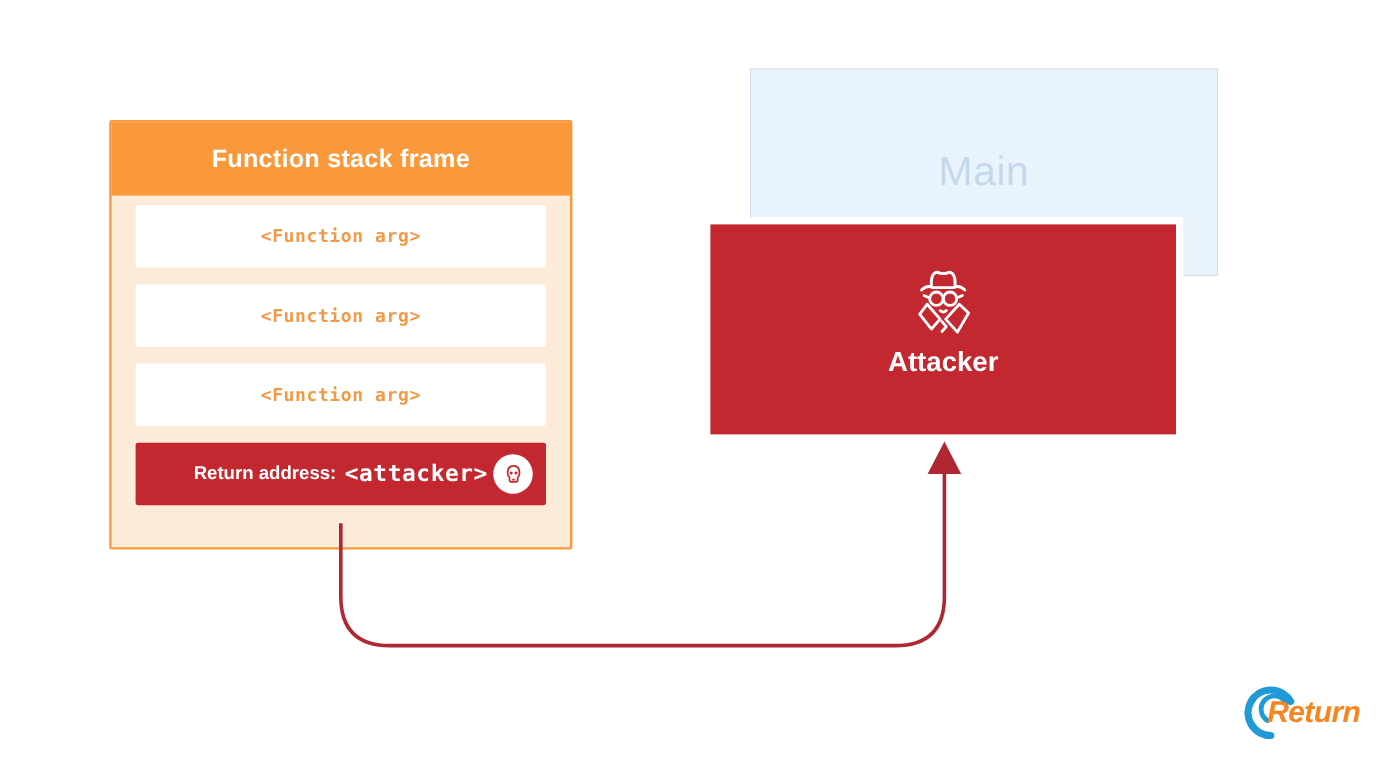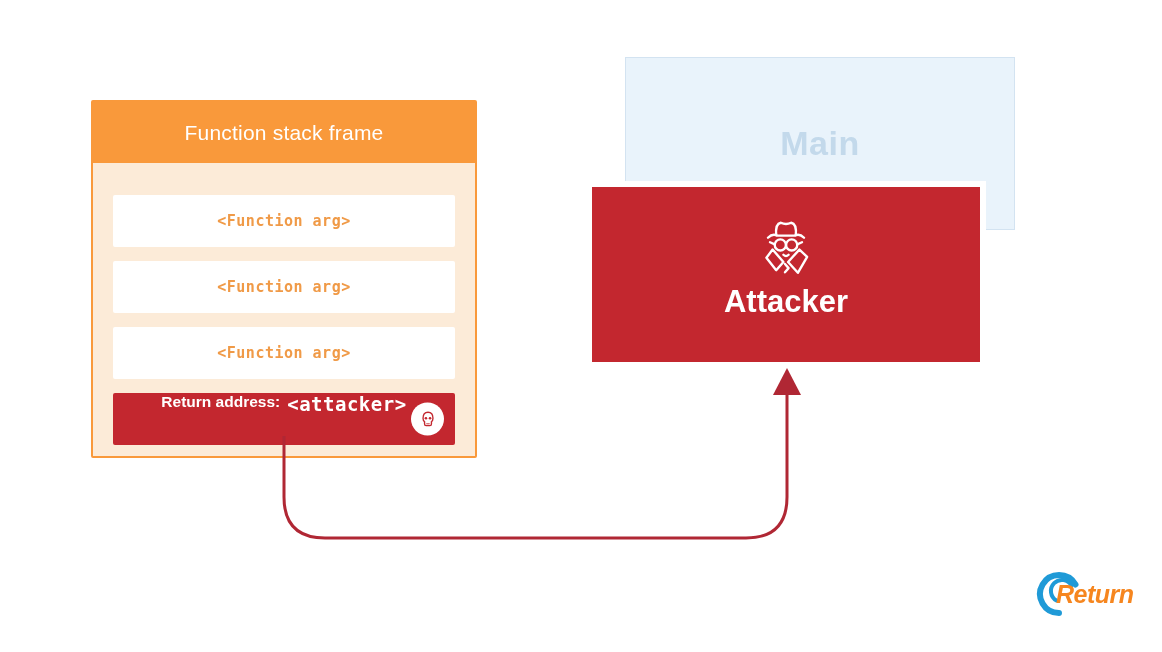--- a/index.html
+++ b/index.html
@@ -17,39 +17,39 @@
     width:386px; height:358px;
     box-sizing:border-box;
     background:#FCEBD8;
     border:2px solid #F9993B;
     border-radius:2px;
   }
   .stack-header {
     height:61px;
     background:#F9993B;
     display:flex; align-items:center; justify-content:center;
-    color:#ffffff; font-weight:normal; font-size:21px;
+    color:#ffffff; font-weight:bold; font-size:21px;
     letter-spacing:0.2px;
   }
-  .stack-body { padding:32px 20px 0 20px; }
+  .stack-body { padding:8px 20px 0 20px; }
   .arg-row {
     height:52px; margin-bottom:14px;
     background:#ffffff; border-radius:2px;
     display:flex; align-items:center; justify-content:center;
   }
   .arg-row span {
     font-family:"DejaVu Sans Mono", monospace;
     font-size:15px; font-weight:bold; color:#F09A47;
     letter-spacing:0.5px;
   }
   .return-row {
     height:52px;
     background:#C3272F; border-radius:2px;
     position:relative;
-    display:flex; justify-content:center;
+    display:flex; align-items:center; justify-content:center;
     color:#ffffff;
   }
   .ret-label { font-weight:bold; font-size:15.5px; margin-right:7px; }
   .ret-value {
     font-family:"DejaVu Sans Mono", monospace;
     font-size:19px; font-weight:bold; letter-spacing:0.5px;
   }
   .skull-badge {
     position:absolute; right:11px; top:50%; transform:translateY(-50%);
     width:33px; height:33px; background:#ffffff; border-radius:50%;
@@ -59,34 +59,34 @@
   
   .main-box {
     position:absolute; left:625px; top:57px;
     width:390px; height:173px;
     box-sizing:border-box;
     background:#E9F3FB;
     border:1px solid #D3E3F1;
     display:flex; align-items:center; justify-content:center;
   }
   .main-box span {
-    font-size:34px; font-weight:bold; color:#C3D9EB; letter-spacing:0.5px;
+    font-size:34px; font-weight:normal; color:#C3D9EB; letter-spacing:0.5px;
   }
 
   
   .attacker-box {
     position:absolute; left:592px; top:187px;
     width:388px; height:175px;
     background:#C3272F;
     box-shadow:0 0 0 6px #ffffff;
     display:flex; flex-direction:column; align-items:center; justify-content:center;
     padding-bottom:16px; box-sizing:border-box;
     color:#ffffff;
   }
-  .attacker-label { font-size:31px; font-weight:bold; margin-top:4px; }
+  .attacker-label { font-size:23px; font-weight:bold; margin-top:4px; }
   .spy svg { display:block; }
 
   
   .arrow-overlay {
     position:absolute; left:0; top:0; z-index:5;
     pointer-events:none;
   }
 
   
   .akamai-logo { position:absolute; left:1030px; top:566px; width:130px; height:56px; }

